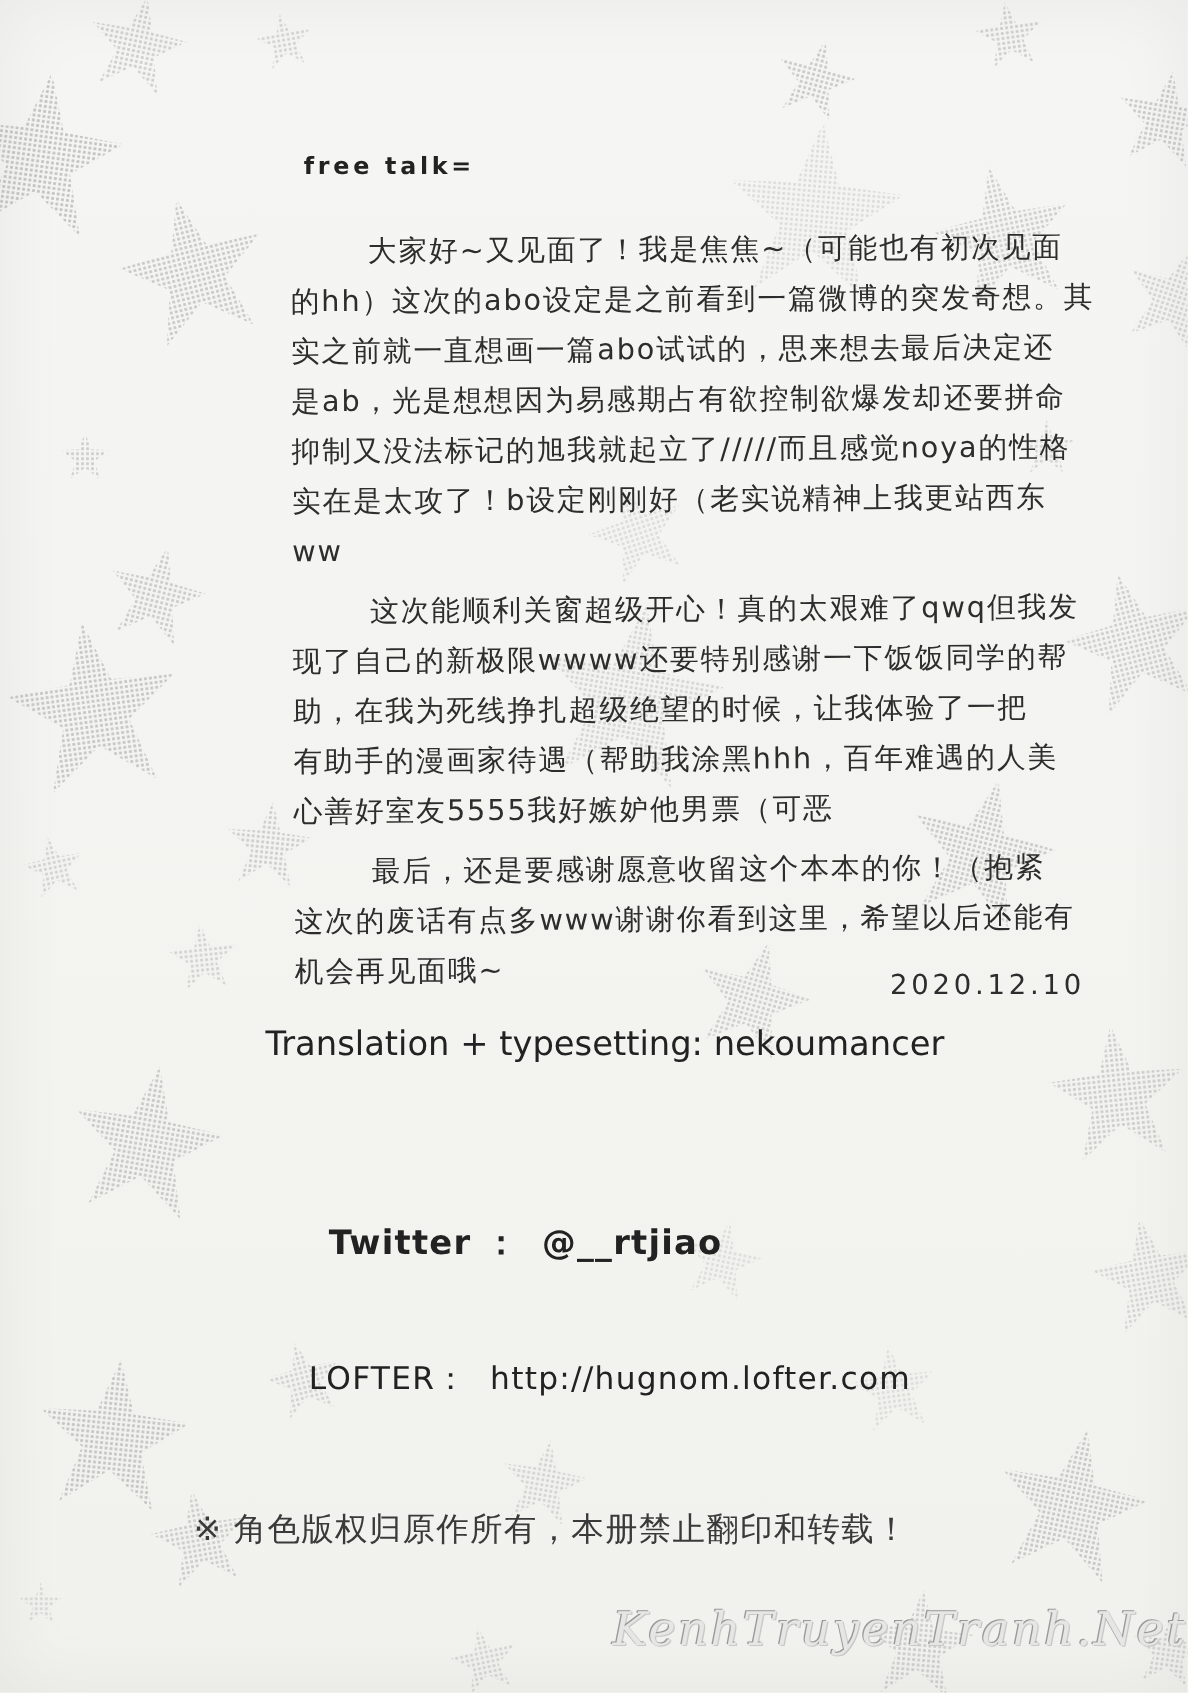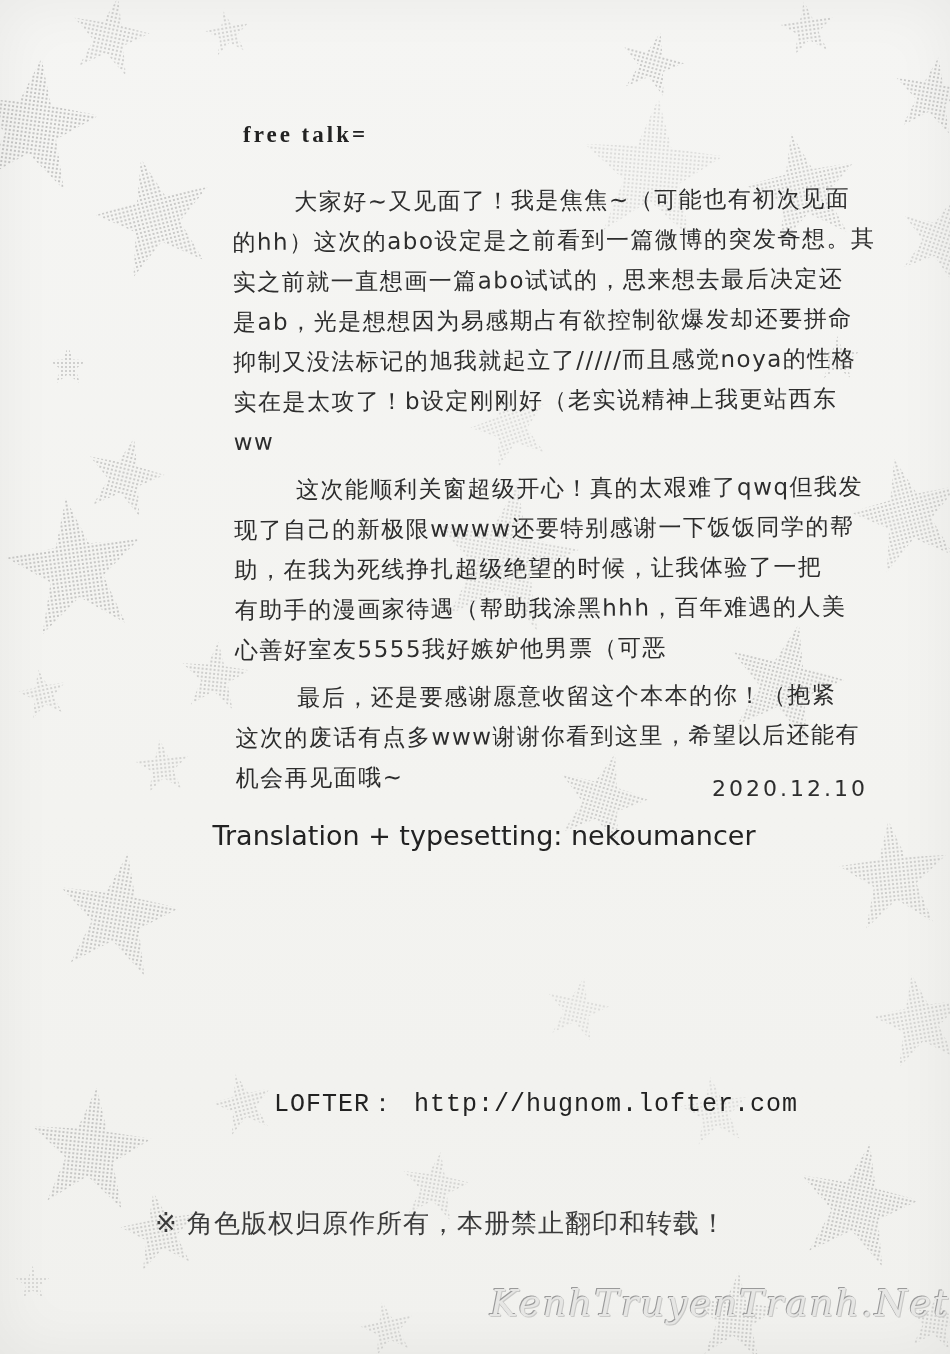--- a/index.html
+++ b/index.html
@@ -17,23 +17,22 @@
   .star{
     position:absolute;
     clip-path:polygon(50% 2%,62% 36%,98% 38%,69% 60%,80% 96%,50% 73%,20% 96%,31% 60%,2% 38%,38% 36%);
     background-image:radial-gradient(circle,var(--dotc,#8a8a8a) 1.05px,rgba(0,0,0,0) 1.35px);
     background-size:4px 4px;
     pointer-events:none;
   }
   .txt{color:#2d2d2d;}
   .free-talk{
     position:absolute;left:243px;top:122px;
-    font-size:23px;letter-spacing:3px;color:#222;
+    font-size:19px;letter-spacing:3px;color:#222;
     font-weight:bold;
-    font-family:Liberation Serif, serif;
   }
   .cn{
     position:absolute;left:234px;top:180px;width:640px;
     transform:rotate(-0.35deg);
   }
   .cn .line{
     font-size:23px;height:40px;line-height:40px;
     letter-spacing:1.5px;white-space:nowrap;color:#2d2d2d;
   }
   .cn .indent{padding-left:62px;}
@@ -48,21 +47,21 @@
   }
   .support{
     position:absolute;left:0;top:908px;width:950px;
     text-align:center;font-size:28px;color:#222;
   }
   .contact-line{
     position:absolute;font-size:27px;color:#222;letter-spacing:1px;
     white-space:nowrap;
   }
   .twitter{left:263px;top:976px;font-weight:bold;}
-  .lofter{left:274px;top:1086px;font-size:25px;font-family:Liberation Mono, monospace;}
+  .lofter{left:247px;top:1086px;font-size:25px;}
   .weibo{left:265px;top:1128px;font-size:25px;}
   .contact-line .url{margin-left:18px;}
   .copyright{
     position:absolute;left:0;top:1206px;width:882px;text-align:center;
     font-size:26px;letter-spacing:1px;color:#3a3a3a;
   }
   .watermark{
     position:absolute;left:0;top:1282px;width:950px;text-align:right;
     font-family:"DejaVu Serif",serif;font-style:italic;
     font-size:37px;letter-spacing:2px;
@@ -140,20 +139,23 @@
     </div>
   </div>
 
   <div class="date">2020.12.10</div>
 
   <div class="credits">
     <div>Translation + typesetting: nekoumancer</div>
   </div>
 
 
+  <div class="contact-line twitter">
+    <span>Twitter ：</span><span class="url">@__rtjiao</span>
+  </div>
 
   <div class="contact-line lofter">
     <span>LOFTER：</span><span class="url">http://hugnom.lofter.com</span>
   </div>
 
 
   <div class="copyright">※ 角色版权归原作所有，本册禁止翻印和转载！</div>
 
   <div class="watermark">KenhTruyenTranh.Net</div>
 

